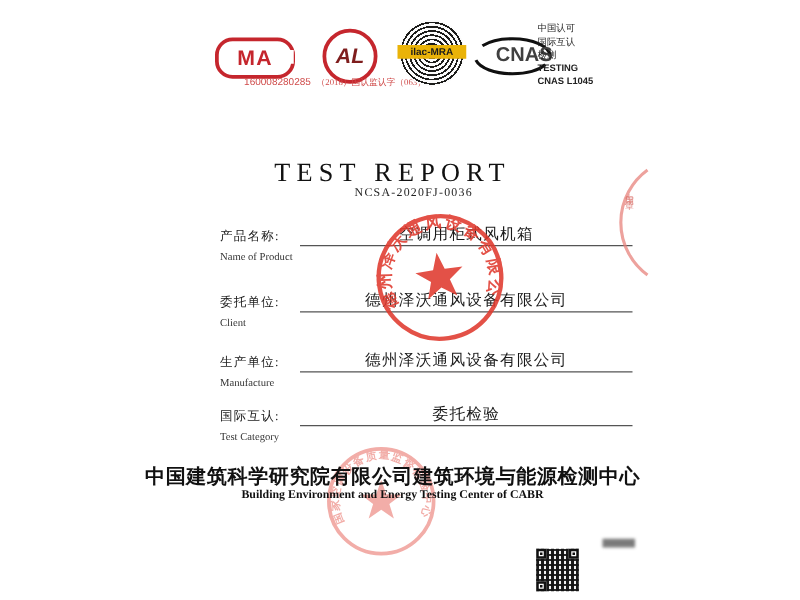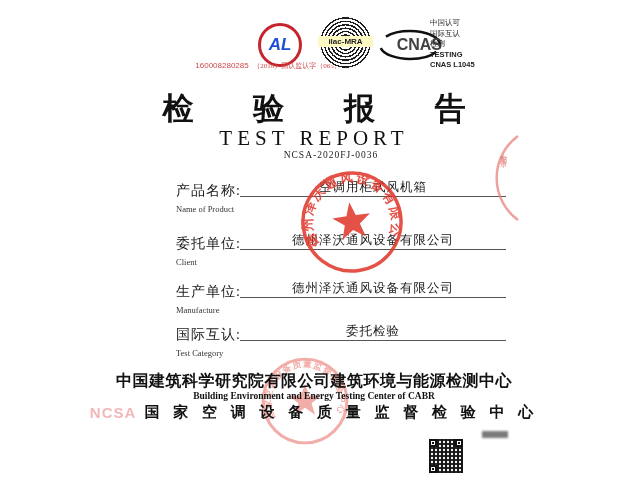--- a/index.html
+++ b/index.html
@@ -9,42 +9,42 @@
 
   
   .red{color:#c5262d;}
   .cma-box{left:172px;top:30px;width:58px;height:27px;border:3.5px solid #c5262d;border-radius:14px;
            display:flex;align-items:center;justify-content:center;}
   .cma-notch{left:226px;top:40px;width:9px;height:11px;background:#fff;}
   .cma-text{font-weight:bold;font-size:17px;letter-spacing:1px;color:#c5262d;font-family:"Liberation Sans",sans-serif;}
   .cma-num{left:182px;top:61px;width:80px;text-align:center;font-size:8px;color:#cf4a49;font-family:"Liberation Sans",sans-serif;}
   .cal-circle{left:258px;top:23px;width:38px;height:38px;border:3.5px solid #c5262d;border-radius:50%;
               display:flex;align-items:center;justify-content:center;}
-  .cal-text{font-weight:bold;font-size:17px;font-style:italic;color:#1d4ed8;font-family:"Liberation Sans",sans-serif;}
+  .cal-text{font-weight:bold;font-size:17px;font-style:italic;color:#7f1d1d;font-family:"Liberation Sans",sans-serif;}
   .cal-num{left:238px;top:61px;width:125px;text-align:center;font-size:7px;color:#cf4a49;}
   .ilac-circle{left:319px;top:16px;width:53px;height:53px;border-radius:50%;
                background:repeating-radial-gradient(circle at 50% 50%, #1d1d1b 0 1.4px, #fbfbfb 1.4px 3.4px);}
-  .ilac-band{left:318px;top:36px;width:55px;height:11px;background:#fef9c3;display:flex;align-items:center;justify-content:center;
+  .ilac-band{left:318px;top:36px;width:55px;height:11px;background:#eab308;display:flex;align-items:center;justify-content:center;
              font-family:"Liberation Sans",sans-serif;font-weight:bold;font-size:8px;color:#1d1d1b;}
   .cnas-wrap{left:378px;top:28px;width:64px;height:34px;}
   .cnas-text{position:absolute;left:0;top:8px;width:64px;text-align:right;font-family:"Liberation Sans",sans-serif;
              font-weight:bold;font-size:16px;letter-spacing:0px;color:#404040;}
   .cnas-lines{left:430px;top:18px;width:80px;font-family:"Liberation Sans",sans-serif;font-size:7.5px;
               line-height:10.5px;color:#222;}
   .cnas-lines .b{font-weight:bold;}
 
   
   .title-cn{left:0;top:88px;width:628px;text-align:center;font-size:31px;font-weight:600;
             letter-spacing:26px;text-indent:26px;color:#111;}
   .title-en{left:0;top:126px;width:628px;text-align:center;font-size:21px;letter-spacing:5px;color:#111;}
   .report-no{left:17px;top:150px;width:628px;text-align:center;font-size:9.5px;letter-spacing:1px;color:#222;}
 
   
   .frow{position:absolute;left:176px;width:336px;height:32px;}
-  .fl-cn{font-size:14px;color:#1a1a1a;letter-spacing:1px;}
+  .fl-cn{font-size:10px;color:#1a1a1a;letter-spacing:1px;}
   .fl-en{font-size:8.5px;color:#333;margin-top:4px;}
   .fval{position:absolute;left:64px;top:-3px;width:266px;text-align:center;font-size:12.5px;color:#1a1a1a;
         border-bottom:1.2px solid #555;padding-bottom:2px;height:15px;letter-spacing:1px;}
 
   
   .seal-main{left:297px;top:167px;width:110px;height:110px;transform:rotate(-8deg);opacity:.88;}
   .seal-footer{left:258px;top:354px;width:94px;height:94px;opacity:.42;mix-blend-mode:multiply;}
   .seal-edge{left:486px;top:132px;width:36px;height:92px;opacity:.75;}
   .seal-edge-text{left:496px;top:148px;width:12px;writing-mode:vertical-rl;font-size:7.5px;color:#d86a63;
                   letter-spacing:3px;opacity:.8;}
@@ -64,20 +64,23 @@
         repeating-linear-gradient(90deg, #1a1a1a 0 2px, #f2f2f2 2px 4px);}
   .qr .finder{position:absolute;width:8px;height:8px;border:2px solid #111;background:#fff;box-sizing:border-box;}
   .qr .finder::after{content:"";position:absolute;left:1px;top:1px;width:2px;height:2px;background:#111;}
   .smudge{left:482px;top:431px;width:26px;height:7px;background:#5a5a5a;filter:blur(1.2px);opacity:.8;}
 </style>
 </head>
 <body>
 
 <div id="canvas">
 
+  <div class="abs cma-box">
+    <span class="cma-text">MA</span>
+  </div>
   <div class="abs cma-notch"></div>
   <div class="abs cma-num">160008280285</div>
 
   <div class="abs cal-circle">
     <span class="cal-text">AL</span>
   </div>
   <div class="abs cal-num red">（2018）国认监认字（063）号</div>
 
   <div class="abs ilac-circle"></div>
   <div class="abs ilac-band">ilac-MRA</div>
@@ -90,21 +93,20 @@
   </div>
 
   <div class="abs cnas-lines">
     <div>中国认可</div>
     <div>国际互认</div>
     <div>检测</div>
     <div class="b">TESTING</div>
     <div class="b">CNAS L1045</div>
   </div>
 
-  <div class="abs title-cn">检 验 报 告</div>
   <div class="abs title-en">TEST REPORT</div>
   <div class="abs report-no">NCSA-2020FJ-0036</div>
 
   <div class="frow" style="top:182px">
     <div class="fl-cn">产品名称:</div>
     <div class="fl-en">Name of Product</div>
     <div class="fval">空调用柜式风机箱</div>
   </div>
   <div class="frow" style="top:235px">
     <div class="fl-cn">委托单位:</div>
@@ -146,24 +148,20 @@
 
   <div class="abs seal-edge">
     <svg width="36" height="92" viewBox="0 0 36 92">
       <path d="M 32,4 A 52,52 0 0 0 32,88" fill="none" stroke="#e8837d" stroke-width="2.5"></path>
     </svg>
   </div>
   <div class="abs seal-edge-text">专用章</div>
 
   <div class="abs org1-cn">中国建筑科学研究院有限公司建筑环境与能源检测中心</div>
   <div class="abs org1-en">Building Environment and Energy Testing Center of CABR</div>
-  <div class="abs org2-row">
-    <span class="ncsa-logo">NCSA</span>
-    <span class="org2-cn">国 家 空 调 设 备 质 量 监 督 检 验 中 心</span>
-  </div>
 
   <div class="abs qr">
     <span class="finder" style="left:0;top:0"></span>
     <span class="finder" style="right:0;top:0"></span>
     <span class="finder" style="left:0;bottom:0"></span>
   </div>
   <div class="abs smudge"></div>
 
 </div>
 

